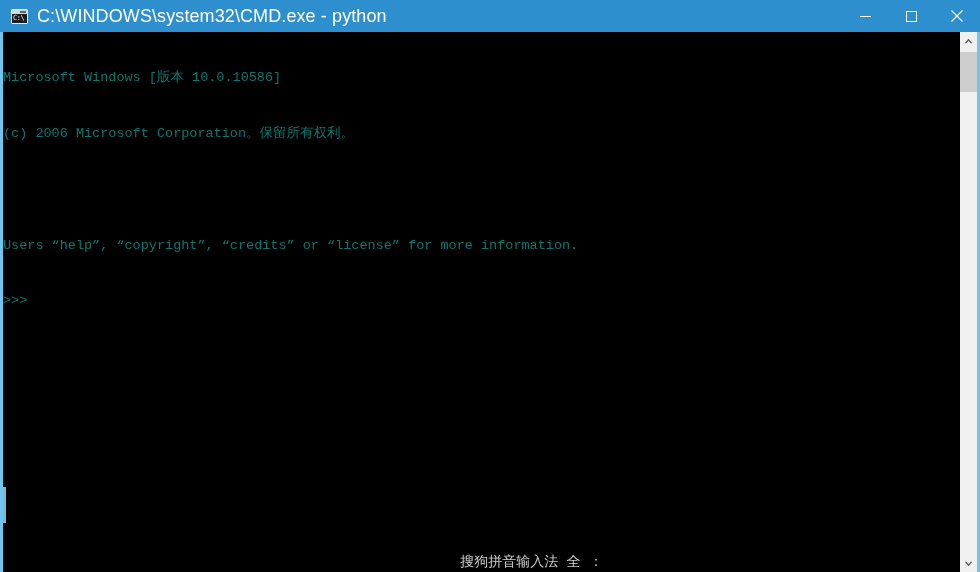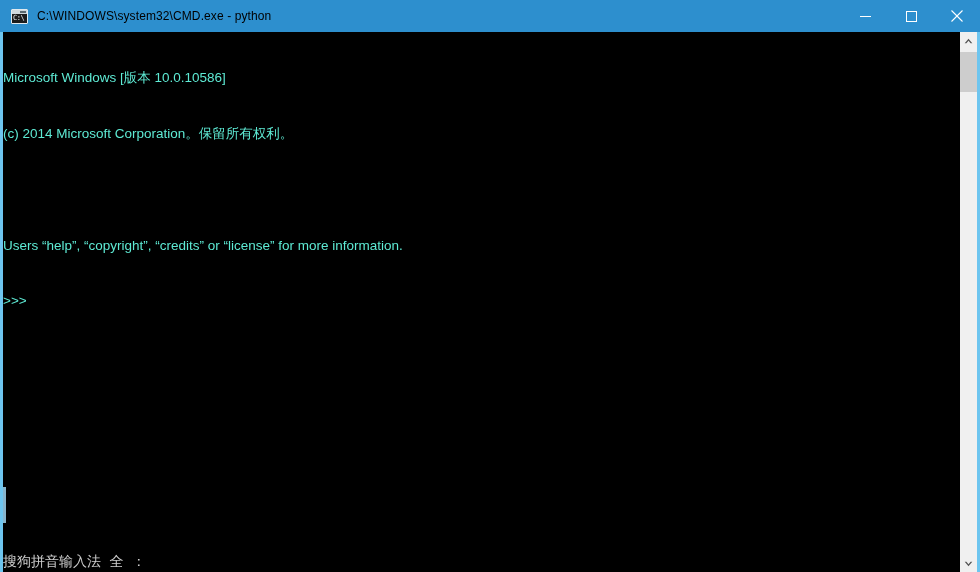--- a/index.html
+++ b/index.html
@@ -70,23 +70,23 @@
     top: 4px;
     font-family: "DejaVu Sans Mono", monospace;
     font-size: 7px;
     line-height: 9px;
     color: #e8eef2;
     letter-spacing: -0.5px;
     white-space: nowrap;
   }
 
   #title-text {
-    color: #000000;
+    color: #ffffff;
     font-family: "Liberation Sans", sans-serif;
-    font-size: 12px;
+    font-size: 18px;
     line-height: 32px;
     white-space: nowrap;
     letter-spacing: 0.1px;
     flex: 1 1 auto;
   }
 
   .winbtn {
     width: 46px;
     height: 32px;
     flex: 0 0 auto;
@@ -108,22 +108,22 @@
     box-sizing: border-box;
     border-left: 3px solid #6ec5ef;
     border-right: 3px solid #6ec5ef;
   }
 
   #console-text {
     position: absolute;
     left: 0px;
     top: 0px;
     width: 955px;
-    color: #5eead4;
-    font-family: Liberation Sans, sans-serif;
+    color: #0f766e;
+    font-family: Liberation Mono, monospace;
     font-size: 13.5px;
     line-height: 18.6px;
     white-space: pre;
     letter-spacing: 0px;
   }
   #console-text .line {
     height: 18.6px;
     white-space: pre;
   }
 
@@ -132,20 +132,21 @@
     position: absolute;
     left: 0px;
     bottom: 0px;
     width: 600px;
     height: 22px;
     color: #cccccc;
     font-family: "DejaVu Sans Mono", monospace;
     font-size: 14px;
     line-height: 22px;
     white-space: pre;
+    text-align: right;
   }
 
   
   #scrollbar {
     position: absolute;
     right: 3px;
     top: 32px;
     width: 17px;
     height: 540px;
     background: #f0f0f0;
@@ -220,21 +221,21 @@
         <line x1="0.5" y1="0.5" x2="11.5" y2="11.5" stroke="#ffffff" stroke-width="1.1"></line>
         <line x1="11.5" y1="0.5" x2="0.5" y2="11.5" stroke="#ffffff" stroke-width="1.1"></line>
       </svg>
     </div>
   </div>
 
   <div id="console-area">
 
     <div id="console-text">
       <div class="line">Microsoft Windows [版本 10.0.10586]</div>
-      <div class="line">(c) 2014 Microsoft Corporation。保留所有权利。</div>
+      <div class="line">(c) 2006 Microsoft Corporation。保留所有权利。</div>
       <div class="line"></div>
       <div class="line">Users “help”, “copyright”, “credits” or “license” for more information.</div>
       <div class="line">&gt;&gt;&gt;</div>
     </div>
 
     <div id="edge-blip"></div>
 
     <div id="ime-line">搜狗拼音输入法 全 ：</div>
   </div>
 

